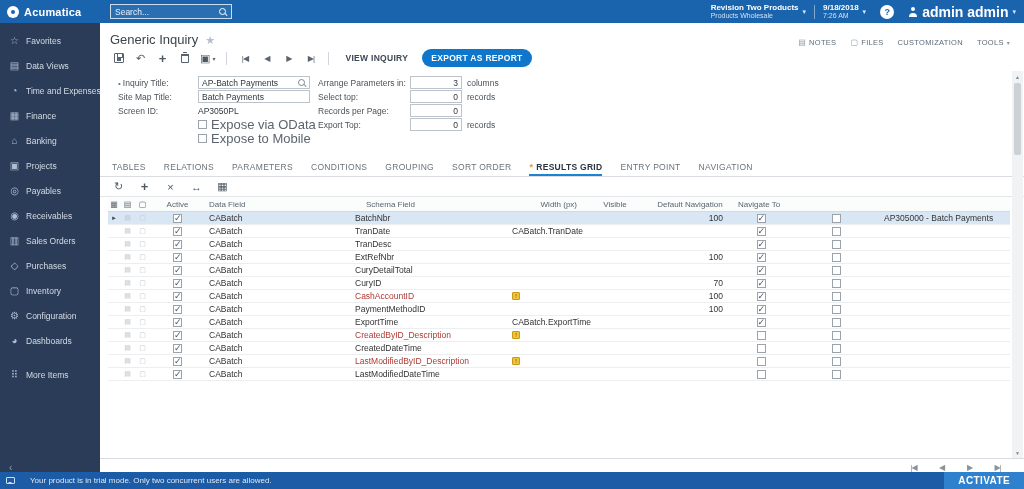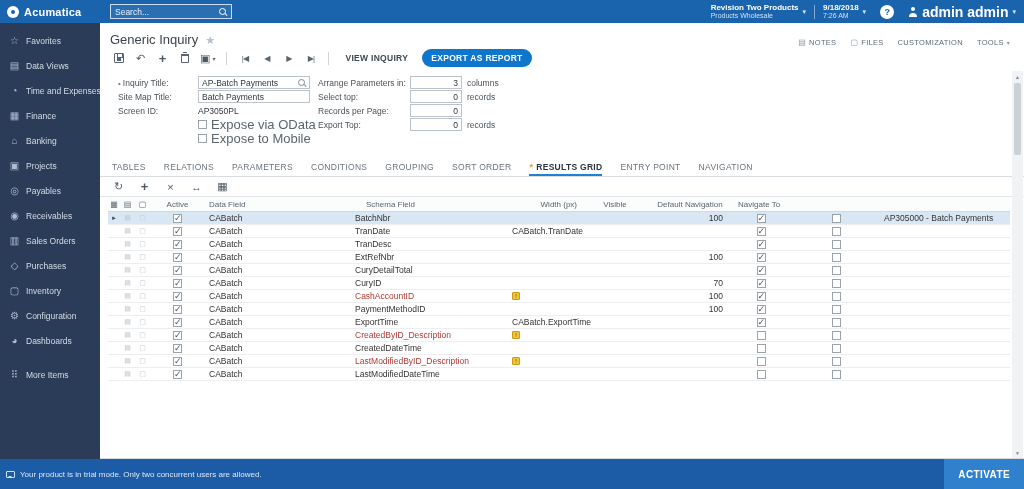--- a/index.html
+++ b/index.html
@@ -130,21 +130,21 @@
   .grid-foot{position:absolute;bottom:0;left:0;right:0;height:18px;border-top:1px solid #d9dde1;display:flex;align-items:center;justify-content:flex-end;gap:15px;padding-right:20px;background:#fff}
   .grid-foot .ti{color:#8a929b}
 
   
   .vscroll{position:absolute;top:48px;bottom:18px;right:1px;width:11px;background:#f1f2f3}
   .varrow{position:absolute;left:0;right:0;height:11px;display:flex;align-items:center;justify-content:center;font-size:5px;color:#7e8790}
   .varrow.bottom{bottom:0}
   .vthumb{position:absolute;top:12px;left:2px;right:2px;height:72px;background:#ccd1d6;border-radius:2px}
 
   
-  .statusbar{position:absolute;left:0;right:0;bottom:0;height:30px;background:var(--statusbar);display:flex;align-items:center;color:#dce8f5;padding-left:6px;gap:5px}
+  .statusbar{position:absolute;left:0;right:0;bottom:0;height:17px;background:var(--statusbar);display:flex;align-items:center;color:#dce8f5;padding-left:6px;gap:15px}
   .bubble{width:9px;height:7px;border:1px solid #cfe0f2;border-radius:1px;position:relative;flex:none}
   .bubble::after{content:'';position:absolute;bottom:-3px;left:1px;width:0;height:0;border:2px solid transparent;border-top-color:#cfe0f2}
   .status-text{font-size:8px}
   .activate{margin-left:auto;height:100%;display:flex;align-items:center;padding:0 14px;background:#2f80cd;color:#fff;font-size:10px;font-weight:bold;letter-spacing:.4px;cursor:pointer}
 </style>
 </head>
 <body>
 
 <div class="app">
 

